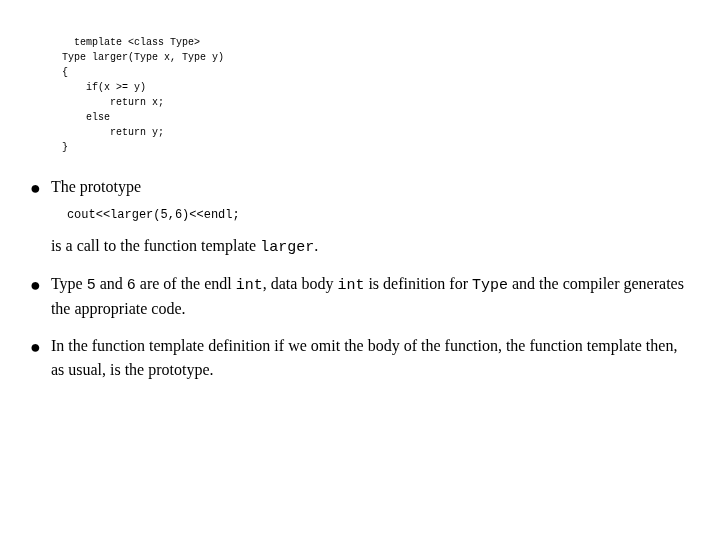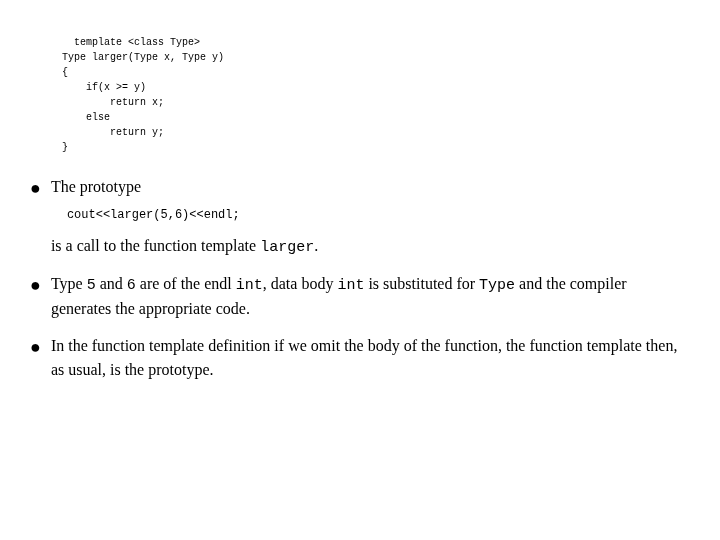--- a/index.html
+++ b/index.html
@@ -93,21 +93,21 @@
       <span class="inline-para">
         <span>is a call to the function template </span><span class="code-inline">larger</span><span>.</span>
       </span>
     </div>
   </li>
 
   <li class="bullet-item">
     <span class="bullet-dot">●</span>
     <div class="bullet-content">
       <span class="inline-para">
-        <span>Type </span><span class="code-inline">5</span><span> and </span><span class="code-inline">6</span><span> are of the endl </span><span class="code-inline">int</span><span>, data body </span><span class="code-inline">int</span><span> is substituted for </span><span class="code-inline">Type</span><span> and the compiler generates the appropriate code.</span>
+        <span>Type </span><span class="code-inline">5</span><span> and </span><span class="code-inline">6</span><span> are of the endl </span><span class="code-inline">int</span><span>, data body </span><span class="code-inline">int</span><span> is definition for </span><span class="code-inline">Type</span><span> and the compiler generates the appropriate code.</span>
       </span>
     </div>
   </li>
 
   <li class="bullet-item">
     <span class="bullet-dot">●</span>
     <div class="bullet-content">
       <span>In the function template definition if we omit the body of the function, the function template then, as usual, is the prototype.</span>
     </div>
   </li>

